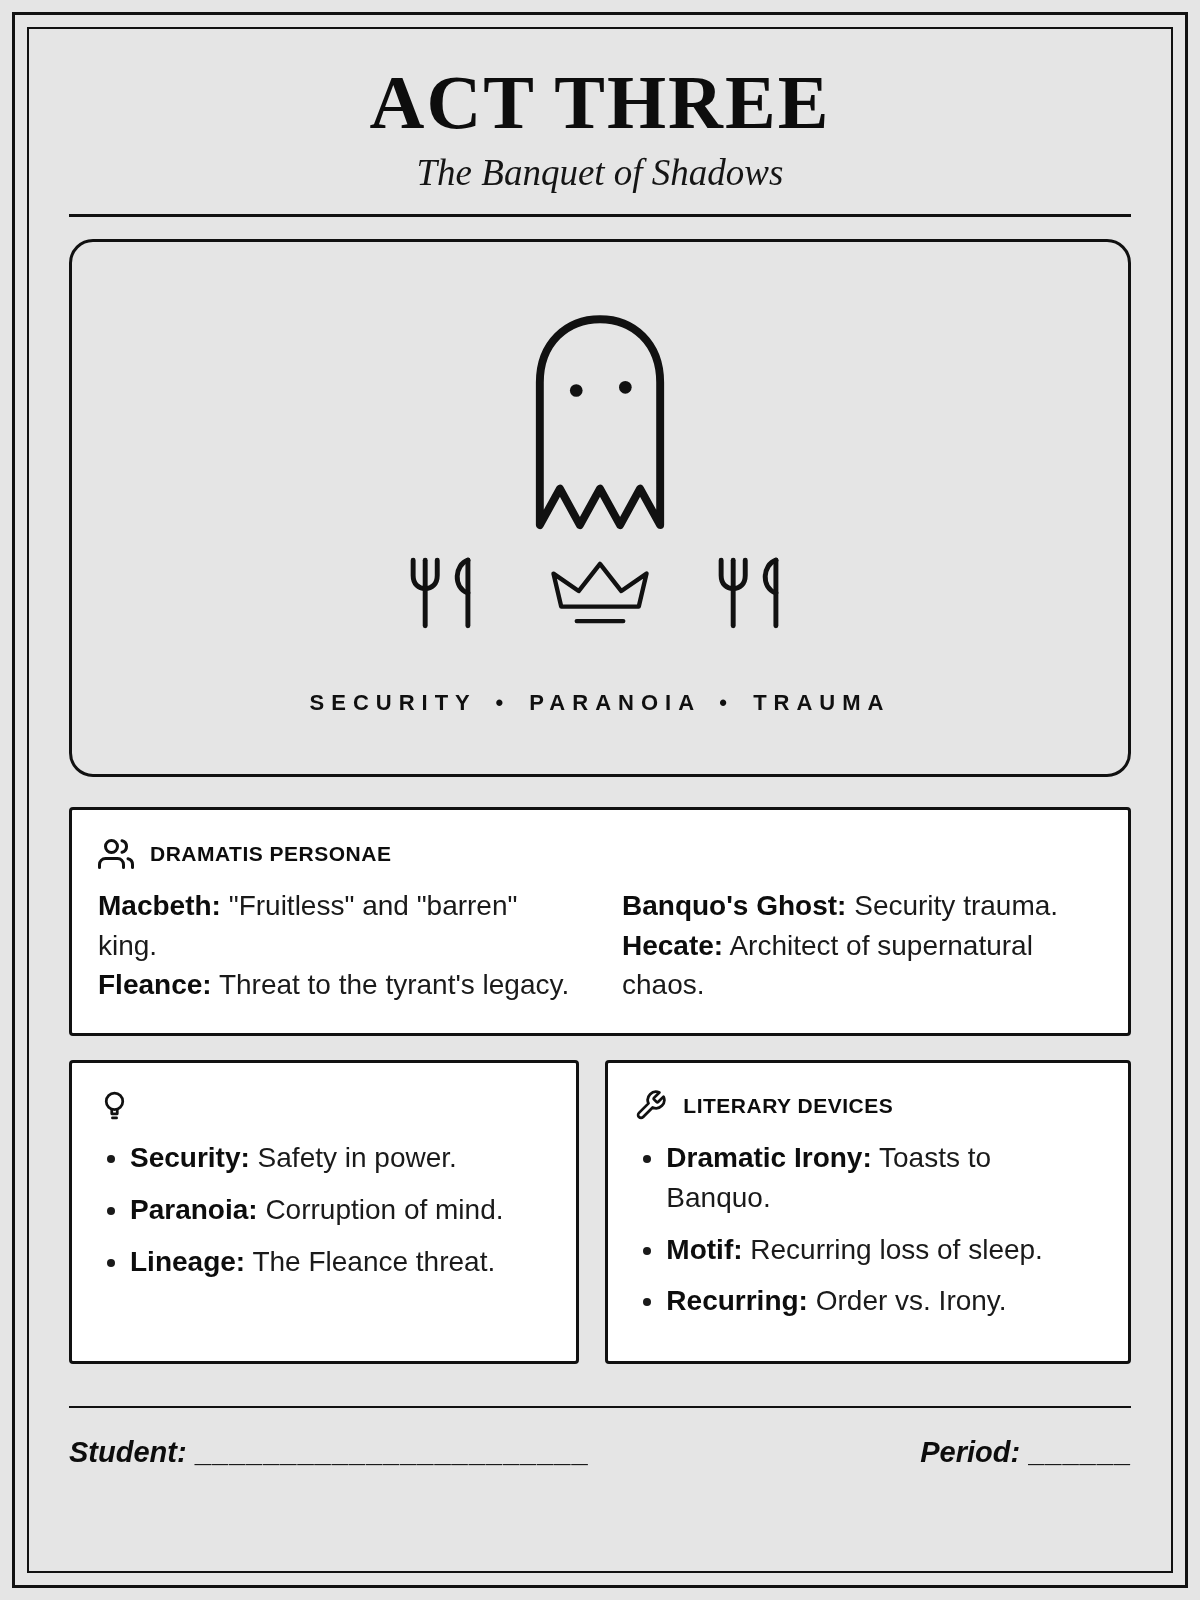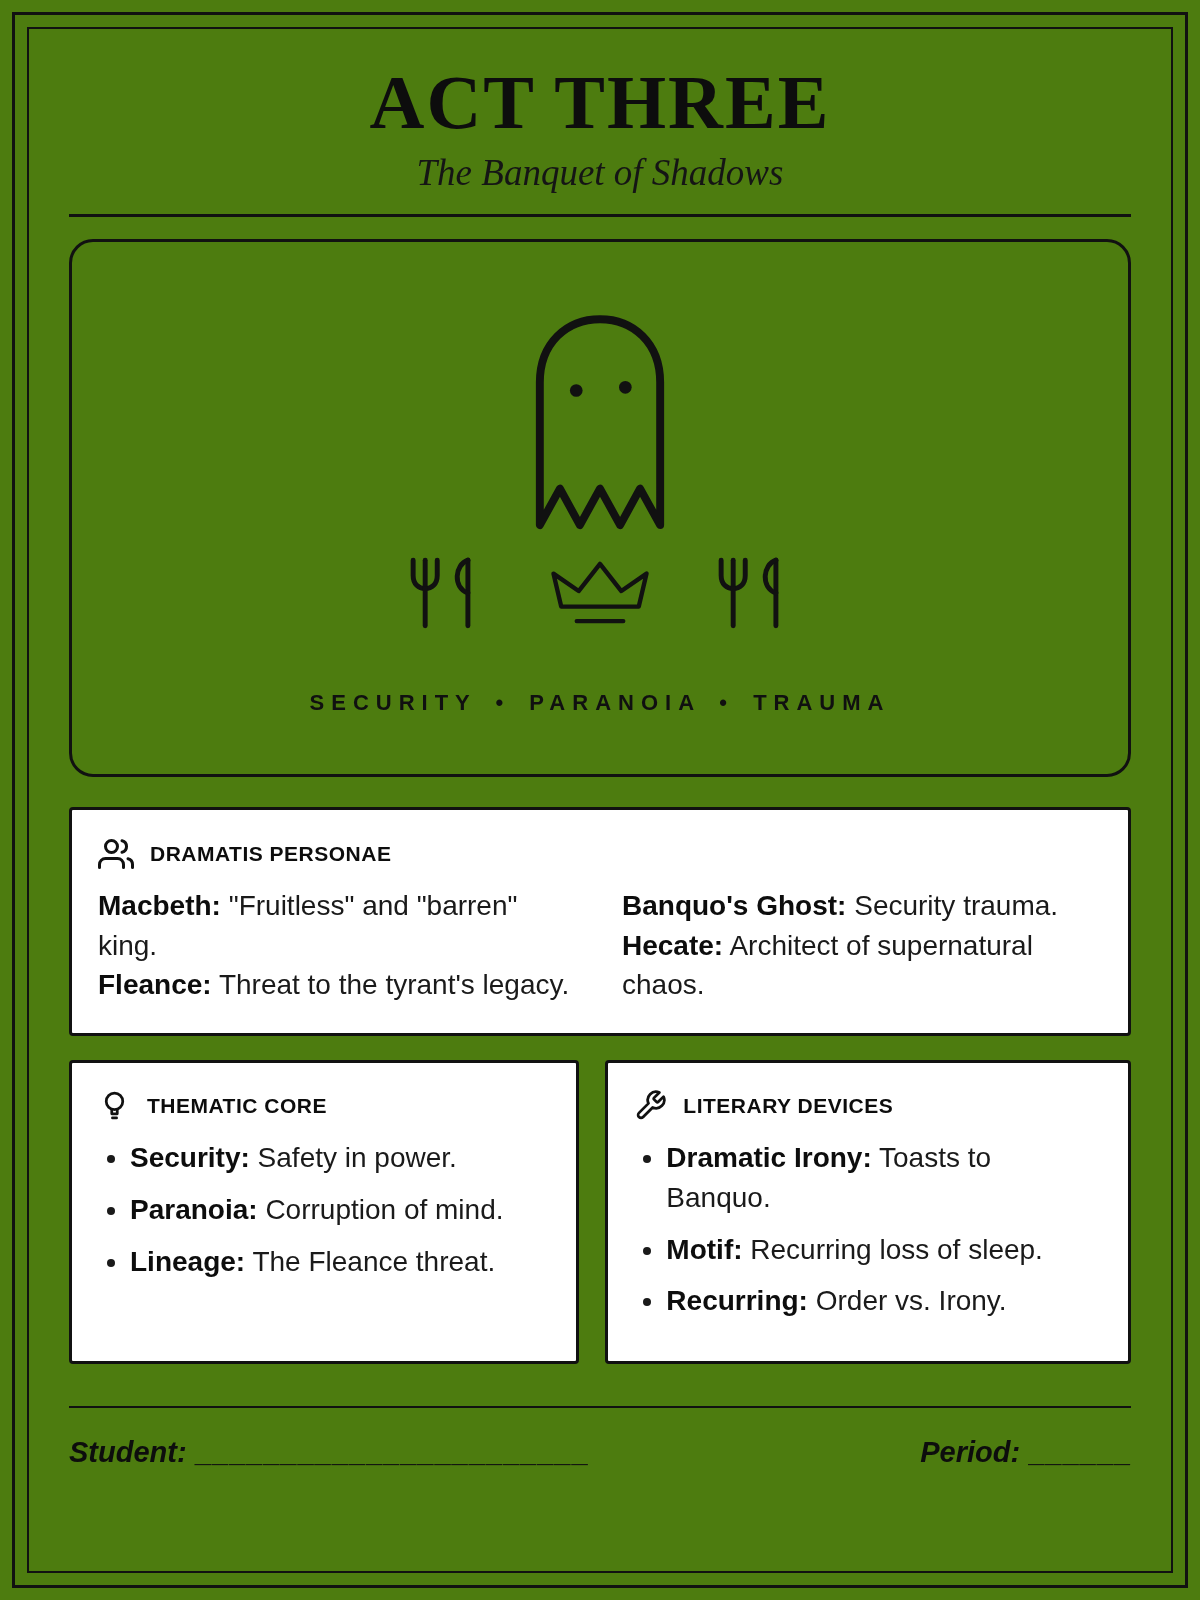--- a/index.html
+++ b/index.html
@@ -1,19 +1,19 @@
 <!DOCTYPE html>
 <html><head>
 <meta charset="utf-8">
 <style>
   * { box-sizing: border-box; margin: 0; padding: 0; }
   html, body { background: #ffffff; }
   body { font-family: "Liberation Sans", sans-serif; color: #111; }
 
-  .page { position: relative; width: 1200px; height: 1600px; background: #4d7c0f; margin: 0 auto; overflow: hidden; }
+  .page { position: relative; width: 1200px; height: 1600px; background: #e5e5e5; margin: 0 auto; overflow: hidden; }
 
   .frame-outer { position: absolute; inset: 12px; border: 3px solid #111; pointer-events: none; }
   .frame-inner { position: absolute; inset: 27px; border: 2px solid #111; pointer-events: none; }
 
   .content { position: absolute; inset: 29px; padding: 34px 40px 0 40px; }
 
   
   .header { text-align: center; }
   .title { font-family: "Liberation Serif", serif; font-weight: 700; font-size: 76px; letter-spacing: 2px; line-height: 1.05; color: #0d0d0d; }
   .subtitle { font-family: "Liberation Serif", serif; font-style: italic; font-size: 37px; margin-top: 8px; color: #151515; }
@@ -126,21 +126,20 @@
 
     <div class="two-col">
 
       <section class="panel">
         <div class="panel-head">
           <svg viewBox="0 0 24 24" width="33" height="33" fill="none" stroke="#111" stroke-width="2" stroke-linecap="round" stroke-linejoin="round">
             <circle cx="12" cy="9" r="6"></circle>
             <path d="M10,15 V18 H14 V15"></path>
             <path d="M10.5,21 H13.5"></path>
           </svg>
-          <h2 class="panel-title">THEMATIC CORE</h2>
         </div>
         <ul>
           <li><b>Security:</b> <span>Safety in power.</span></li>
           <li><b>Paranoia:</b> <span>Corruption of mind.</span></li>
           <li><b>Lineage:</b> <span>The Fleance threat.</span></li>
         </ul>
       </section>
 
       <section class="panel">
         <div class="panel-head">

